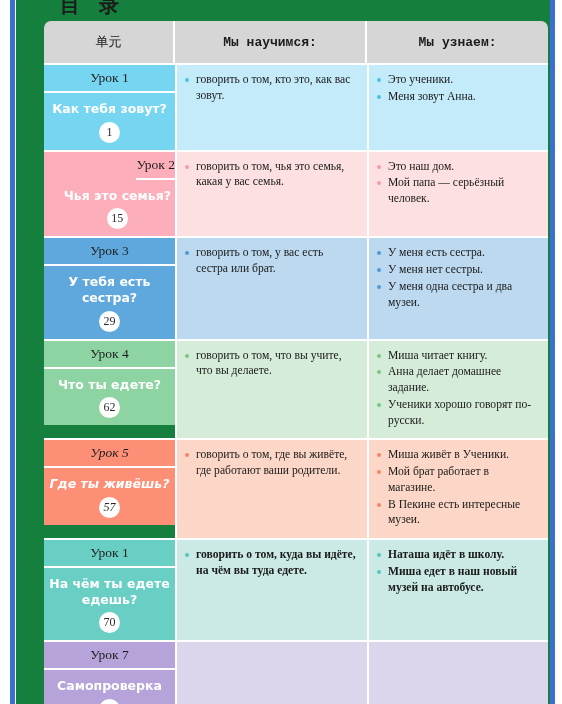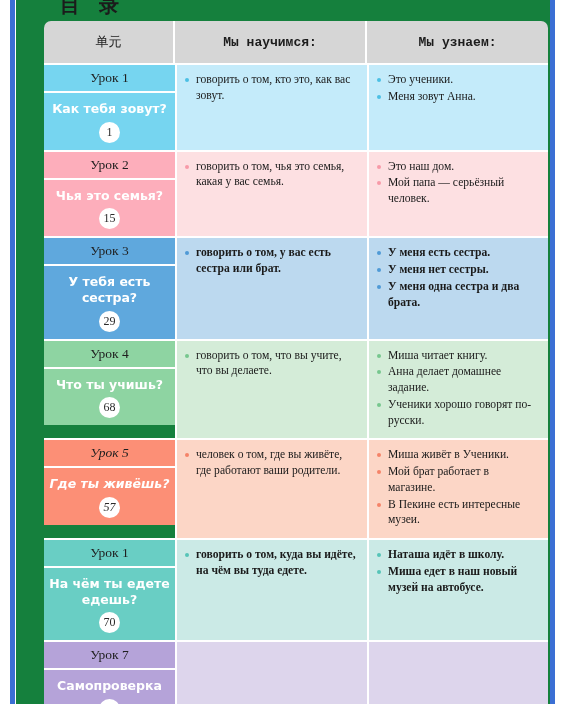--- a/index.html
+++ b/index.html
@@ -101,26 +101,26 @@
     position:absolute;left:0;top:6px;
     width:4px;height:4px;border-radius:50%;
     background:var(--bullet,#6aa9d8);
   }
 
   
   .r1 .unit-inner{background:#76d5f0;}
   .r1 td.cell{background:#c4ebfa;}
   .r1 ul.points{--bullet:#4cc0e4;}
 
-  .r2 .unit-inner{background:#fdaebb;}
+  .r2 .unit-inner{background:#fdaebb;align-items:flex-end;}
   .r2 td.cell{background:#fde0e2;}
   .r2 ul.points{--bullet:#f79aa8;}
 
   .r3 .unit-inner{background:#5fa8dd;}
-  .r3 td.cell{background:#bcd9ef;font-weight:bold;}
+  .r3 td.cell{background:#bcd9ef;}
   .r3 ul.points{--bullet:#4f9ad6;}
 
   .r4 .unit-inner{background:#8ed4a2;}
   .r4 td.cell{background:#d4ecd8;}
   .r4 ul.points{--bullet:#76c78e;}
 
   .r5 .unit-inner{background:#fc8f76;font-style:italic;}
   .r5 td.cell{background:#fcd6c6;}
   .r5 ul.points{--bullet:#f58368;}
 
@@ -211,32 +211,32 @@
         </td>
         <td class="cell">
           <ul class="points">
             <li>говорить о том, у вас есть сестра или брат.</li>
           </ul>
         </td>
         <td class="cell">
           <ul class="points">
             <li>У меня есть сестра.</li>
             <li>У меня нет сестры.</li>
-            <li>У меня одна сестра и два брата.</li>
+            <li>У меня одна сестра и два музеи.</li>
           </ul>
         </td>
       </tr>
 
       <tr class="row r4">
         <td class="unit">
           <div class="unit-inner">
             <div class="unit-top">Урок 4</div>
             <div class="unit-bot">
-              <span class="unit-name">Что ты учишь?</span>
-              <span class="pagenum">68</span>
+              <span class="unit-name">Что ты едете?</span>
+              <span class="pagenum">62</span>
             </div>
           </div>
         </td>
         <td class="cell">
           <ul class="points">
             <li>говорить о том, что вы учите, что вы делаете.</li>
           </ul>
         </td>
         <td class="cell">
           <ul class="points">
@@ -252,21 +252,21 @@
           <div class="unit-inner">
             <div class="unit-top">Урок 5</div>
             <div class="unit-bot">
               <span class="unit-name">Где ты живёшь?</span>
               <span class="pagenum">57</span>
             </div>
           </div>
         </td>
         <td class="cell">
           <ul class="points">
-            <li>человек о том, где вы живёте, где работают ваши родители.</li>
+            <li>говорить о том, где вы живёте, где работают ваши родители.</li>
           </ul>
         </td>
         <td class="cell">
           <ul class="points">
             <li>Миша живёт в Ученики.</li>
             <li>Мой брат работает в магазине.</li>
             <li>В Пекине есть интересные музеи.</li>
           </ul>
         </td>
       </tr>

